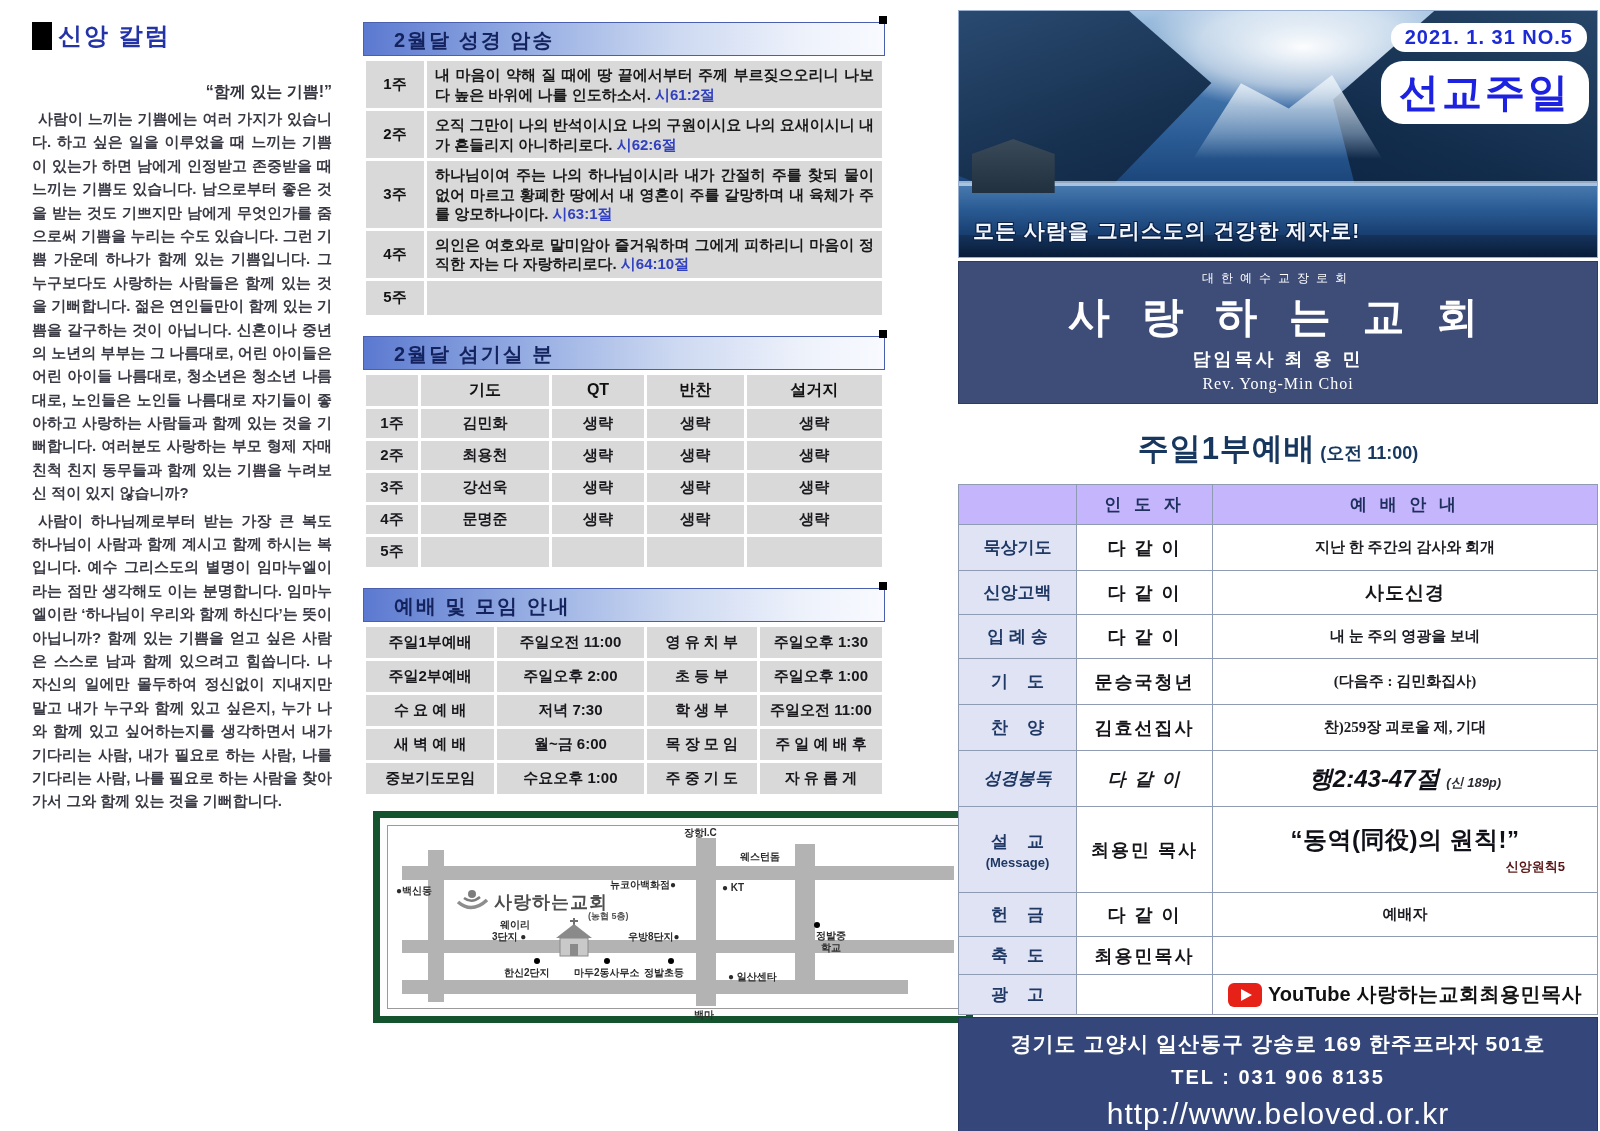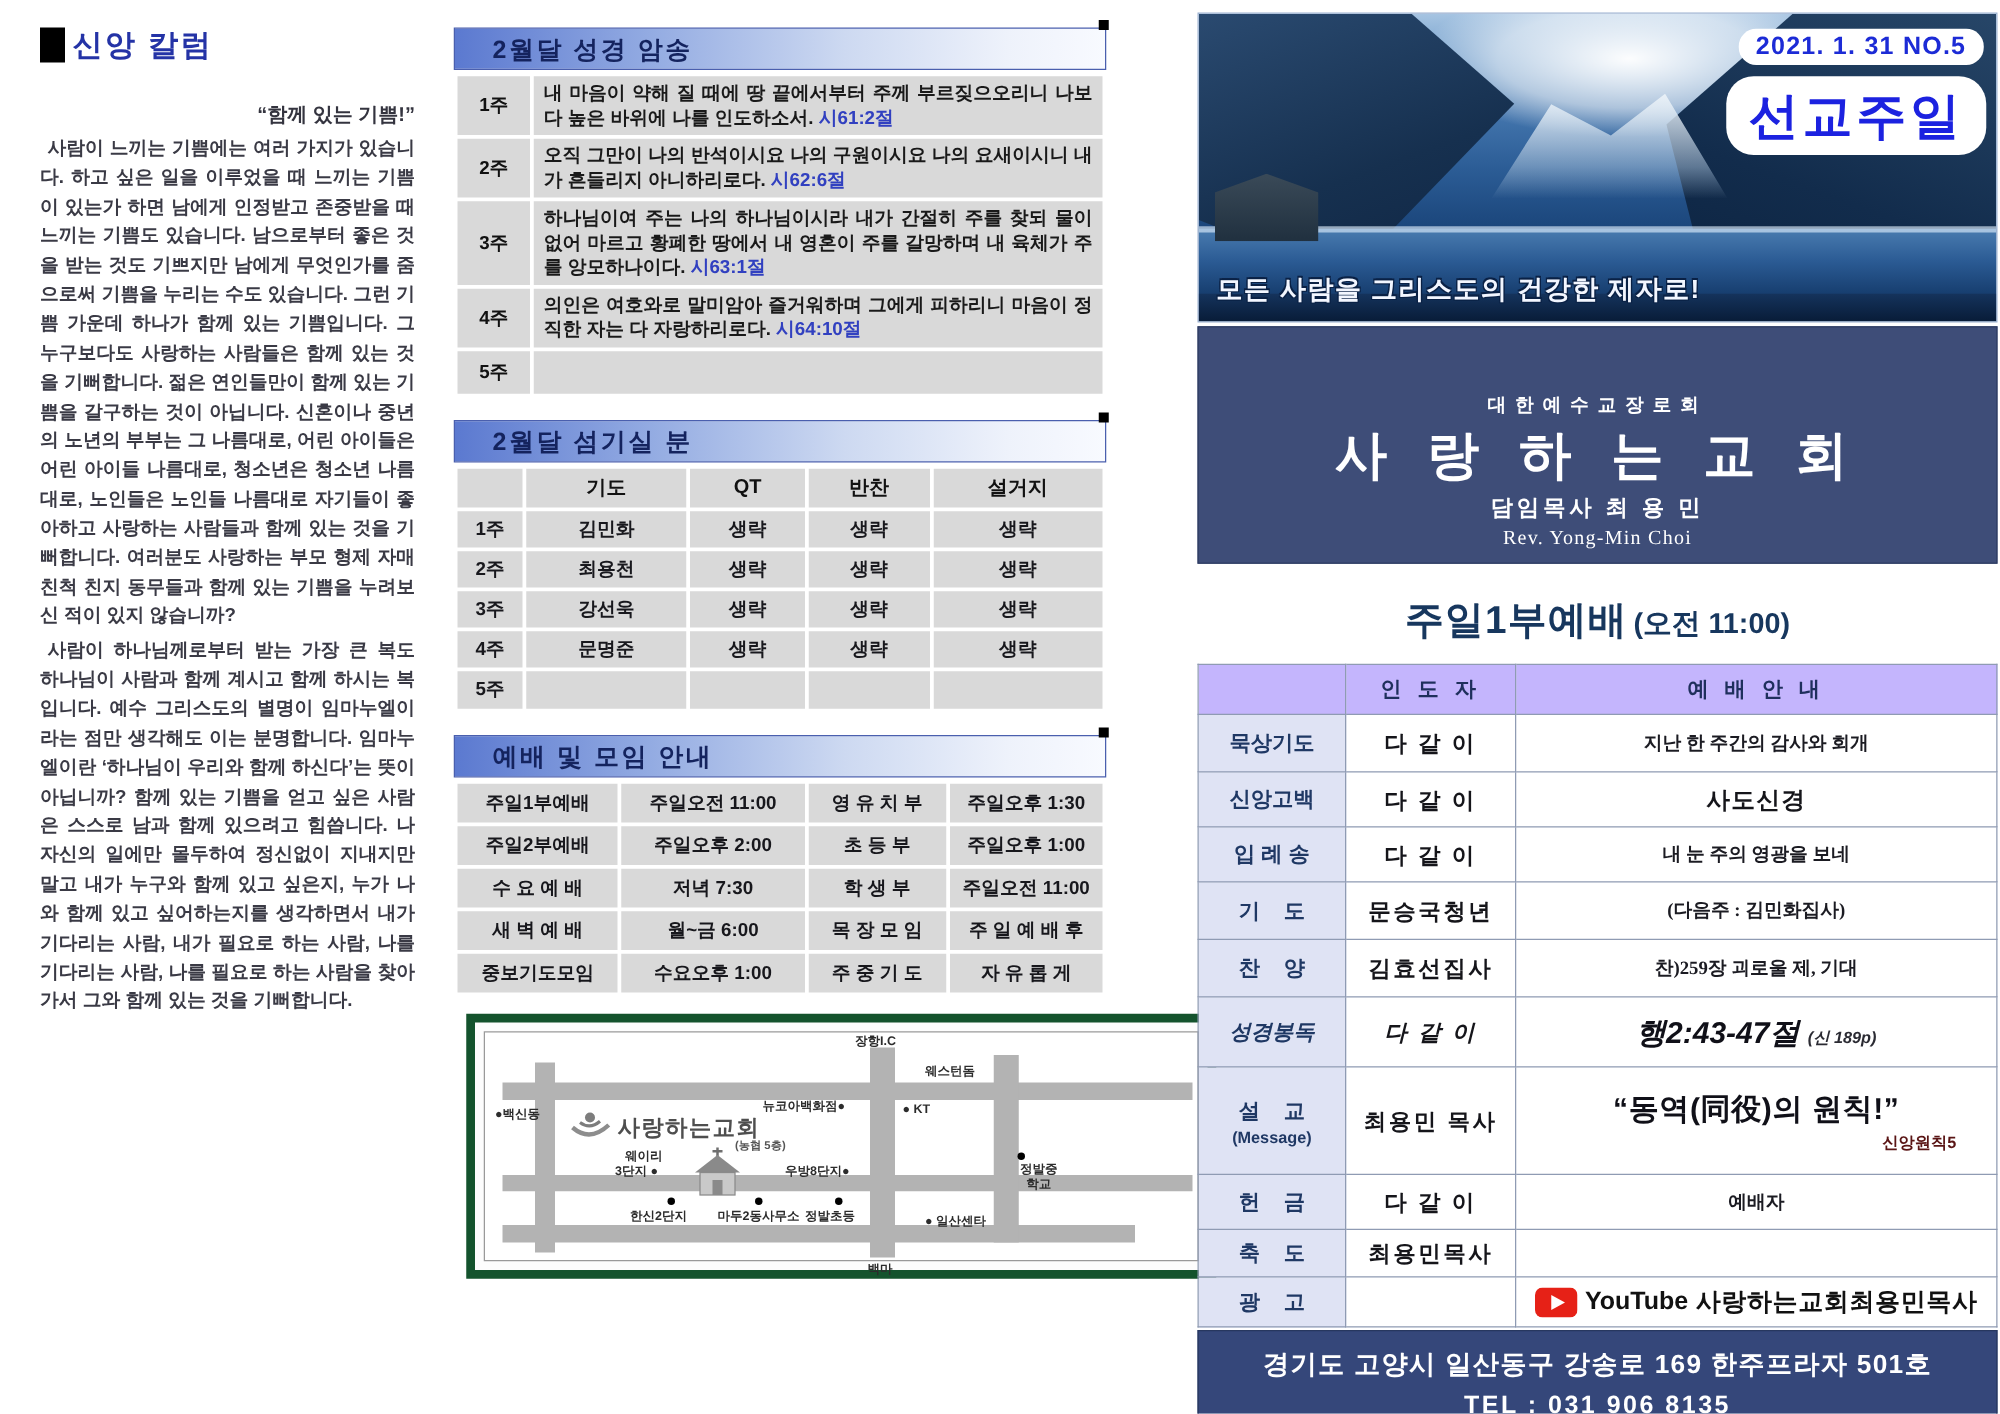--- a/index.html
+++ b/index.html
@@ -62,27 +62,27 @@
              background:linear-gradient(180deg,#15335c,#081c38);}
   .cabin{position:absolute;left:2%;bottom:26%;width:13%;height:22%;
          background:linear-gradient(180deg,#3a4a58,#20303f);clip-path:polygon(0 28%,50% 0,100% 28%,100% 100%,0 100%);}
   .badge-date{position:absolute;top:12px;right:10px;background:#fff;border-radius:14px;
               padding:3px 14px;font-size:20px;font-weight:bold;color:#1c2bd6;letter-spacing:1px;}
   .badge-event{position:absolute;top:50px;right:8px;background:#fff;border-radius:22px;
                padding:4px 18px;font-size:40px;font-weight:bold;color:#1c22e0;letter-spacing:3px;}
   .slogan{position:absolute;left:14px;bottom:12px;color:#f2f6ff;font-size:21px;font-weight:bold;letter-spacing:1px;
           text-shadow:1px 1px 0 #0a2145,-1px -1px 0 #0a2145,1px -1px 0 #0a2145,-1px 1px 0 #0a2145;}
   .banner{margin-top:3px;background:#3e4d78;border:1px solid #2e3c62;text-align:center;color:#fff;padding:8px 0 10px 0;}
-  .b-denom{font-size:15px;font-weight:bold;letter-spacing:7px;margin-top:45px;}
+  .b-denom{font-size:12px;font-weight:normal;letter-spacing:7px;}
   .b-name{font-size:42px;font-weight:bold;letter-spacing:10px;margin-top:2px;white-space:nowrap;}
   .b-pastor{font-size:18px;font-weight:bold;letter-spacing:3px;margin-top:2px;}
   .b-en{font-family:"Liberation Serif","DejaVu Serif",serif;font-size:16px;margin-top:4px;letter-spacing:1px;}
   .svc-title{margin-top:24px;text-align:center;color:#17375e;}
   .svc-title .big{font-size:31px;font-weight:900;letter-spacing:1px;}
-  .svc-title .small{font-size:23px;font-weight:bold;}
+  .svc-title .small{font-size:18px;font-weight:bold;}
   table.svc{border-collapse:collapse;width:100%;margin-top:14px;}
   table.svc td,table.svc th{border:1px solid #8f9bb3;box-sizing:border-box;}
   table.svc th{background:#c4b5fd;font-size:17px;font-weight:bold;color:#1f2f5c;letter-spacing:4px;padding:8px 2px;}
   td.s-label{background:#dfe3f4;width:118px;text-align:center;color:#1f3864;font-weight:bold;font-size:17px;white-space:pre;}
   td.s-label .l2{font-size:13px;margin-top:2px;}
   td.s-leader{width:136px;text-align:center;font-weight:bold;font-size:18px;color:#15151a;letter-spacing:2px;padding:2px 14px;}
   td.s-guide{text-align:center;padding:2px 6px;}
   .g-serif{font-family:"Liberation Serif","DejaVu Serif",serif;font-weight:bold;font-size:15px;color:#1b1b22;}
   .g-plain{font-size:19px;font-weight:bold;color:#15151a;letter-spacing:1px;}
   .g-big{font-size:24px;font-weight:900;color:#101018;}
@@ -272,21 +272,21 @@
 
         <div class="m-dot" style="left:426px;top:96px;"></div>
         <div class="m-lab wrap2" style="left:424px;top:104px;">정발중학교</div>
 
         <div class="m-dot" style="left:146px;top:132px;"></div>
         <div class="m-dot" style="left:216px;top:132px;"></div>
         <div class="m-dot" style="left:280px;top:132px;"></div>
         <div class="m-lab" style="left:116px;top:140px;">한신2단지</div>
         <div class="m-lab" style="left:186px;top:140px;">마두2동사무소</div>
         <div class="m-lab" style="left:256px;top:140px;">정발초등</div>
-        <div class="m-lab" style="left:352px;top:144px;">● 일산센타</div>
+        <div class="m-lab" style="left:340px;top:144px;">● 일산센타</div>
         <div class="m-lab" style="left:306px;top:182px;">백마</div>
       </div>
     </div>
   </div>
 
   <div class="col-right">
 
     <div class="photo">
       <div class="cloud"></div>
       <div class="mtn-l"></div>

